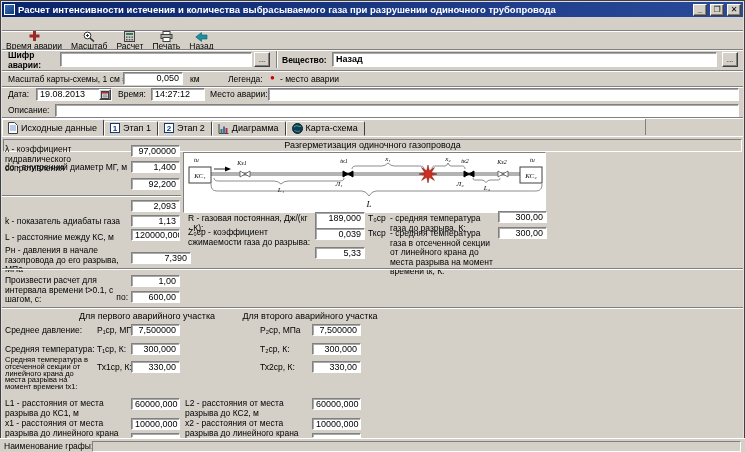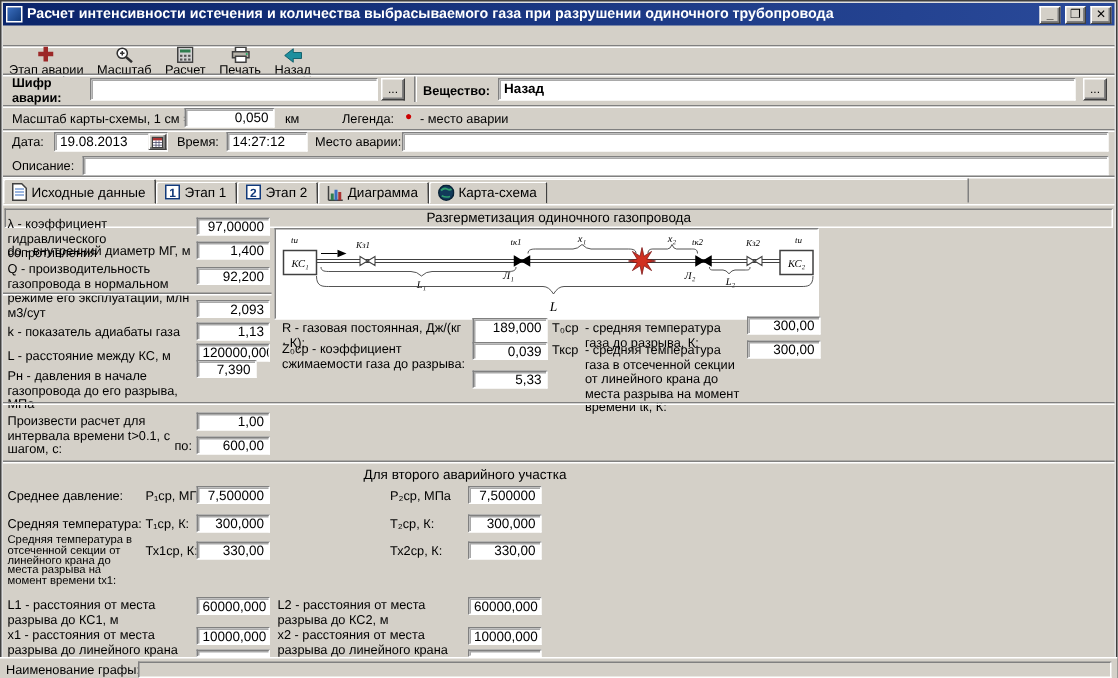--- a/index.html
+++ b/index.html
@@ -75,21 +75,21 @@
 
   <div class="hsep" style="left:2px;top:30px;width:741px"></div>
 
   <div class="abs toolbar">
     <span class="tool-btn">
       <span class="ticon">
         <svg width="13" height="11" viewBox="0 0 13 11">
             <path d="M5 0 h3 v3.5 h3.5 v3 h-3.5 v3.5 h-3 v-3.5 h-3.5 v-3 h3.5 z" fill="#9c2828"></path>
           </svg>
       </span>
-      <span>Этап аварии</span>
+      <span>Время аварии</span>
     </span>
     <span class="tool-btn">
       <span class="ticon">
         <svg width="12" height="11" viewBox="0 0 12 11">
             <circle cx="4.5" cy="4.5" r="3.4" fill="#fdfdfd" stroke="#303030"></circle>
             <path d="M3 4.5 h3 M4.5 3 v3" stroke="#303030"></path>
             <path d="M7 7 L11 10.5" stroke="#303030" stroke-width="1.6"></path>
           </svg>
       </span>
       <span>Масштаб</span>
@@ -203,30 +203,29 @@
     </span>
   </div>
   <div class="abs" style="left:2px;top:136px;width:741px;height:1px;background:#fff"></div>
 
   <div class="abs secthdr" style="left:3px;top:139px;width:739px;height:13px">Разгерметизация одиночного газопровода</div>
 
   <div class="abs lbl" style="left:5px;top:145px;width:126px">λ   - коэффициент гидравлического сопротивления</div>
   <div class="abs fld" style="left:131px;top:145px;width:49px;height:12px">97,00000</div>
   <div class="abs lbl" style="left:5px;top:163px;width:126px">do - внутренний диаметр МГ, м</div>
   <div class="abs fld" style="left:131px;top:161px;width:49px;height:12px">1,400</div>
-  <div class="abs lbl" style="left:5px;top:175px;width:126px">Q - производительность газопровода в нормальном режиме его эксплуатации, млн м3/сут</div>
   <div class="abs fld" style="left:131px;top:178px;width:49px;height:12px">92,200</div>
   <div class="hsep" style="left:2px;top:195px;width:179px"></div>
   <div class="abs fld" style="left:131px;top:200px;width:49px;height:12px">2,093</div>
   <div class="abs lbl" style="left:5px;top:217px;width:146px">k - показатель адиабаты газа</div>
   <div class="abs fld" style="left:131px;top:215px;width:49px;height:12px">1,13</div>
   <div class="abs lbl" style="left:5px;top:233px;width:114px">L - расстояние между КС, м</div>
   <div class="abs fld" style="left:131px;top:229px;width:49px;height:12px">120000,000</div>
   <div class="abs lbl" style="left:5px;top:246px;width:126px">Рн - давления в начале газопровода до его разрыва, МПа</div>
-  <div class="abs fld" style="left:131px;top:240px;width:40px;height:12px">7,390</div>
+  <div class="abs fld" style="left:131px;top:252px;width:60px;height:12px">7,390</div>
 
   <div class="abs diagbox" style="left:183px;top:152px;width:363px;height:61px">
     <svg width="361" height="59" viewBox="0 0 361 59">
       <text class="dtxt-sm" x="10" y="9">tи</text>
       <rect x="5" y="14" width="22" height="16" fill="#fff" stroke="#404040"></rect>
       <text class="dtxt" x="16" y="25" text-anchor="middle">КС₁</text>
       <path d="M27 20 H336 M27 22 H336" stroke="#404040" stroke-width="0.8" fill="none"></path>
       <path d="M30 16 H41" stroke="#000" stroke-width="0.8"></path>
       <polygon points="41,13.5 47,16 41,18.5" fill="#000"></polygon>
       <text class="dtxt-sm" x="58" y="12" text-anchor="middle">Kз1</text>
@@ -271,20 +270,21 @@
 
   <div class="hsep" style="left:2px;top:268px;width:741px"></div>
 
   <div class="abs lbl" style="left:5px;top:276px;width:124px">Произвести расчет для интервала времени t&gt;0.1,  с шагом, с:</div>
   <div class="abs fld" style="left:131px;top:275px;width:49px;height:12px">1,00</div>
   <div class="abs lbl" style="left:100px;top:293px;width:28px;text-align:right">по:</div>
   <div class="abs fld" style="left:131px;top:291px;width:49px;height:12px">600,00</div>
 
   <div class="hsep" style="left:2px;top:307px;width:741px"></div>
 
+  <div class="abs lbl sectitle" style="left:47px;top:312px;width:200px">Для первого аварийного участка</div>
   <div class="abs lbl sectitle" style="left:210px;top:312px;width:200px">Для второго аварийного участка</div>
 
   <div class="abs lbl" style="left:5px;top:326px;width:90px">Среднее давление:</div>
   <div class="abs lbl" style="left:97px;top:326px">Р₁ср, МПа</div>
   <div class="abs fld" style="left:131px;top:324px;width:49px;height:12px">7,500000</div>
   <div class="abs lbl" style="left:260px;top:326px">Р₂ср, МПа</div>
   <div class="abs fld" style="left:312px;top:324px;width:49px;height:12px">7,500000</div>
 
   <div class="abs lbl" style="left:5px;top:345px;width:90px">Средняя температура:</div>
   <div class="abs lbl" style="left:97px;top:345px">Т₁ср, К:</div>

